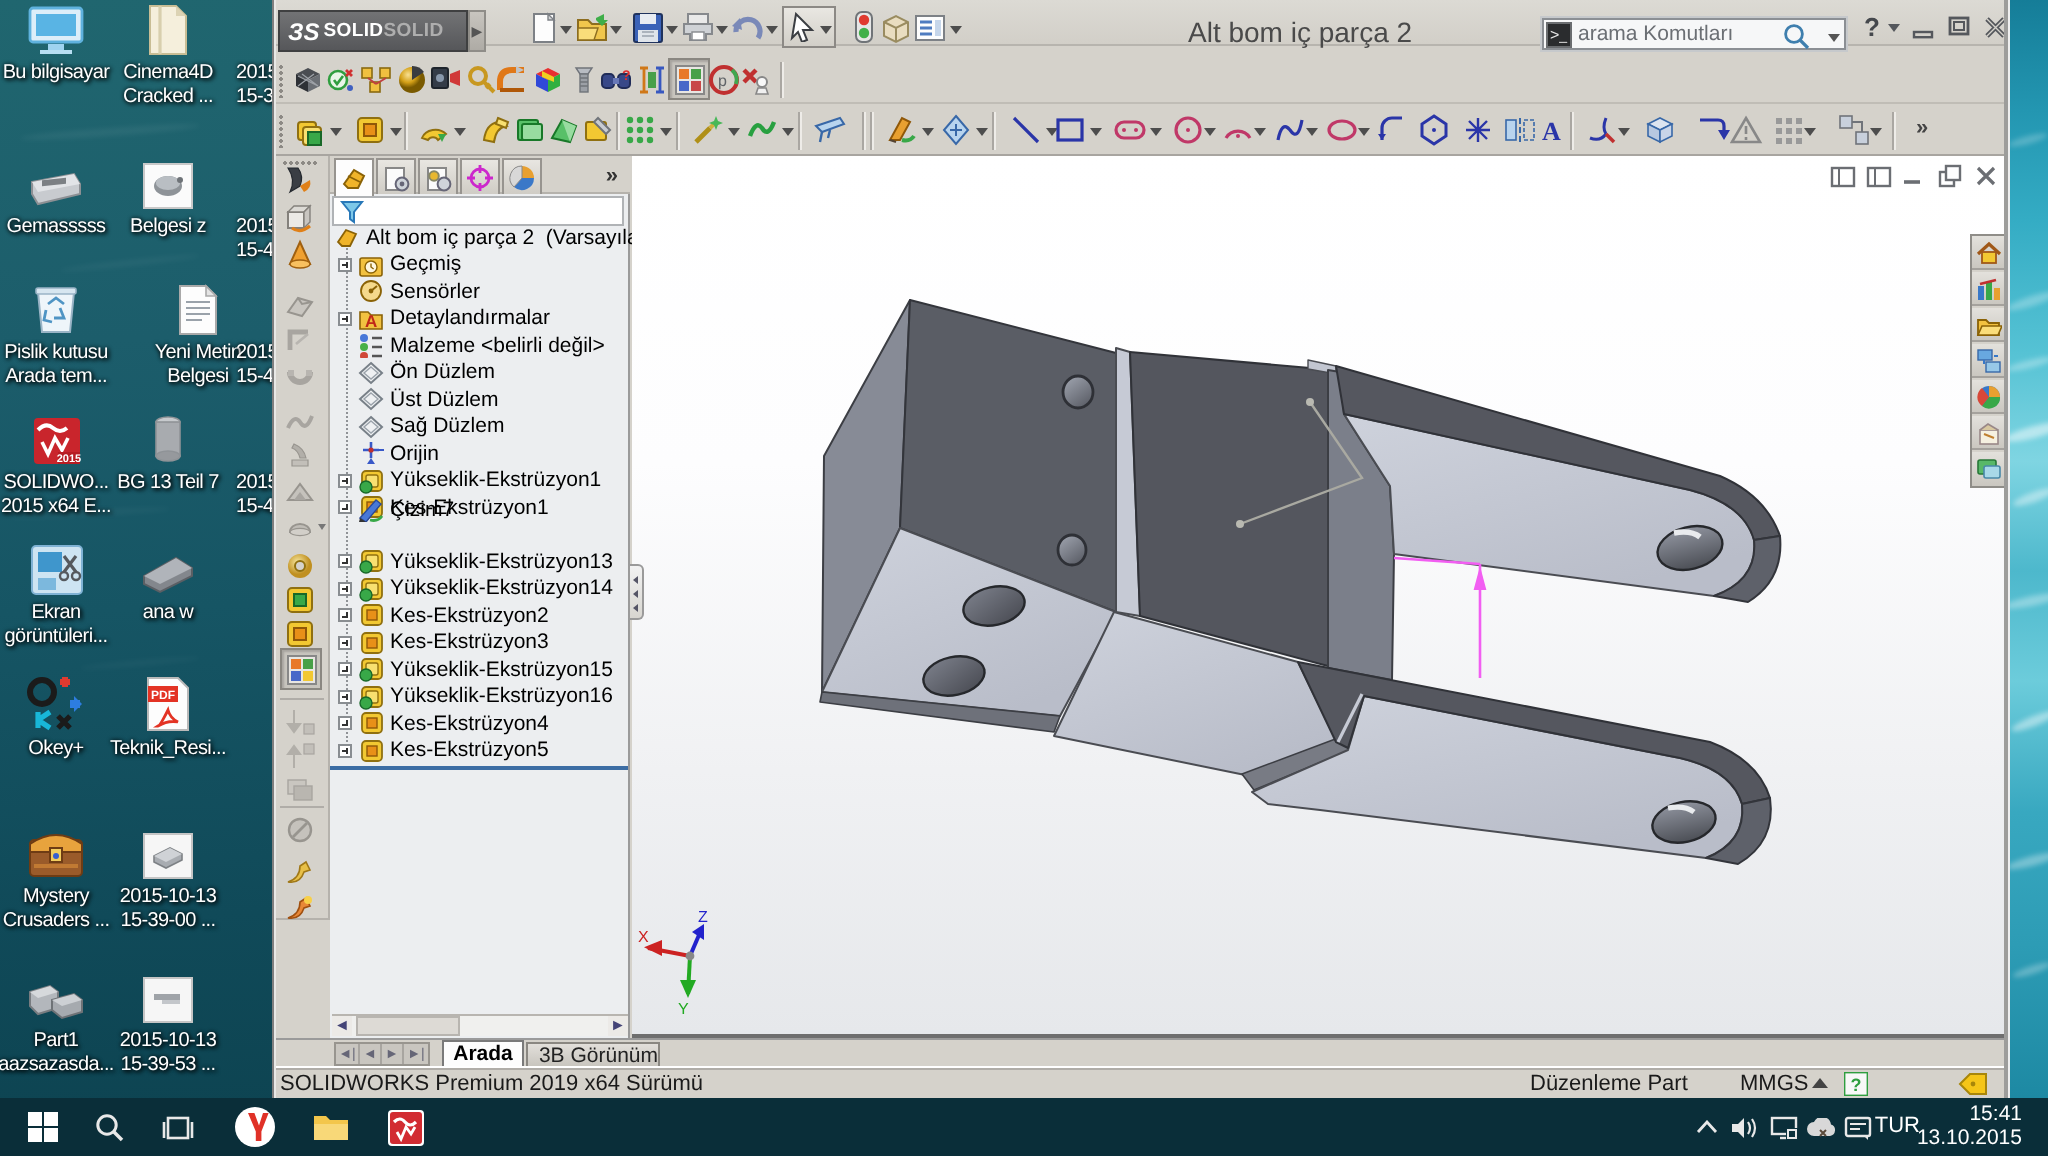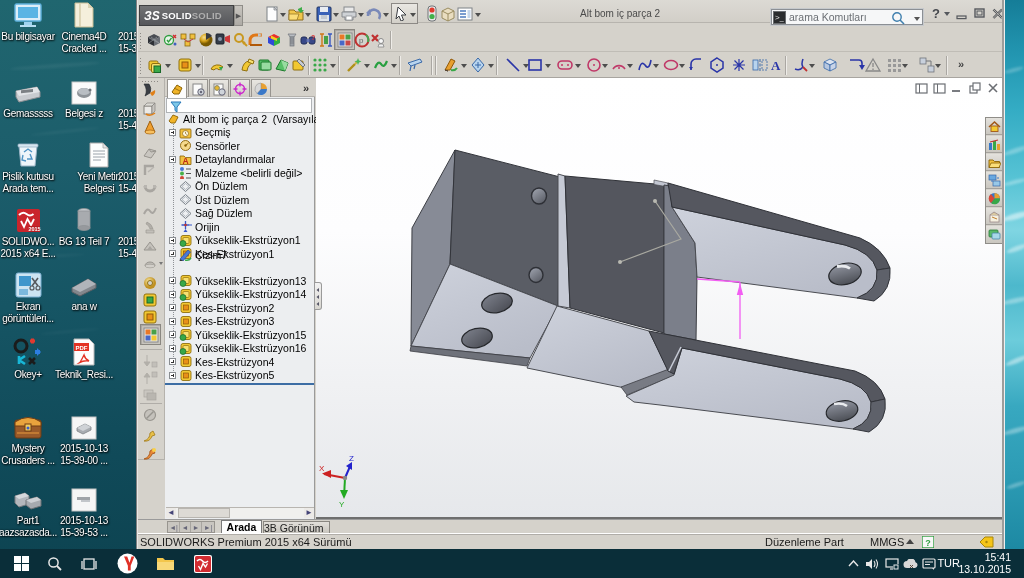--- a/index.html
+++ b/index.html
@@ -20,21 +20,21 @@
 #tbtur { position:absolute; right:64px; top:8px; font-size:11px; color:#fff; }
 
 #win { position:absolute; left:136px; top:0; width:869px; height:549px; background:#d5d2cb; }
 #win .wb { position:absolute; left:0; top:0; width:869px; height:549px; border-left:1px solid #7f7f7f; border-right:1px solid #efefef; box-shadow:inset 1px 0 0 #e8e8e6, inset -2px 0 0 #9d9d9b; pointer-events:none; z-index:90; }
 #titlebar { position:absolute; left:0; top:0; width:869px; height:23px; background:linear-gradient(to bottom,#dcdad4,#d2cfc8); border-bottom:1px solid #b7b4ae; }
 #swlogo { position:absolute; left:3px; top:5px; width:95px; height:21px; background:linear-gradient(to bottom,#727375,#56575a); border:1px solid #3f4041; color:#fff; font-size:9.5px; display:flex; align-items:center; padding-left:4px; overflow:hidden; }
 #swlogo i { font-style:italic; font-weight:bold; font-size:12px; margin-right:2px; }
 #swlogo b { letter-spacing:.2px; }
 #swlogo span { color:#aeaeae; font-weight:bold; letter-spacing:.2px; }
 #logoarr { position:absolute; left:98px; top:5px; width:9px; height:21px; background:linear-gradient(to bottom,#c8c5bf,#aeaba5); border:1px solid #8f8d88; font-size:7px; color:#555; display:flex; align-items:center; justify-content:center; }
-#wtitle { position:absolute; left:444px; top:8px; font-size:10px; color:#4a4a4a; }
+#wtitle { position:absolute; left:458px; top:8px; font-size:14px; color:#4a4a4a; }
 #searchbox { position:absolute; left:635px; top:9px; width:152px; height:16px; background:#f6f7f8; border:1px solid #8b8f94; box-shadow:0 0 0 1px #c6c9cc; display:flex; align-items:center; font-size:10.5px; color:#6b6f74; }
 .winbtn { position:absolute; top:6px; width:16px; height:15px; color:#5d6065; font-size:11px; display:flex; align-items:center; justify-content:center; }
 
 #row2 { position:absolute; left:0; top:29px; width:869px; height:23px; background:#d5d2cb; border-bottom:1px solid #c0bdb6; }
 #row3 { position:absolute; left:0; top:53px; width:869px; height:25px; background:#d5d2cb; border-bottom:1px solid #a8a5a0; }
 .grip { position:absolute; width:3px; background-image:radial-gradient(circle at 1.5px 1.5px, #8d8a85 0.8px, transparent 1px); background-size:3px 3px; }
 .tico { position:absolute; width:17px; height:17px; }
 .tsep { position:absolute; width:1px; background:#aaa7a2; box-shadow:1px 0 0 #eeece8; }
 .tcaret { position:absolute; width:0; height:0; border-left:3px solid transparent; border-right:3px solid transparent; border-top:4px solid #4d4d4d; }
 
@@ -1017,24 +1017,24 @@
         </div>
     </div>
     <div id="tabbar">
       <div style="position:absolute;left:31px;top:1px;width:48px;height:12px;background:#c9c6c0;border:1px solid #98958f;display:flex">
         <div style="width:12px;border-right:1px solid #a8a5a0;color:#667;font-size:7px;text-align:center;line-height:11px">◄|</div>
         <div style="width:11px;border-right:1px solid #a8a5a0;color:#667;font-size:7px;text-align:center;line-height:11px">◄</div>
         <div style="width:11px;border-right:1px solid #a8a5a0;color:#667;font-size:7px;text-align:center;line-height:11px">►</div>
         <div style="width:12px;color:#667;font-size:7px;text-align:center;line-height:11px">►|</div>
       </div>
       <div style="position:absolute;left:85px;top:0px;width:41px;height:14px;background:#fdfdfd;border:1px solid #7a7a7a;border-bottom:none;font-weight:bold;font-size:10.5px;text-align:center;line-height:13px">Arada</div>
-      <div style="position:absolute;left:127px;top:1px;width:67px;height:13px;background:linear-gradient(#e2dfda,#c6c3bc);border:1px solid #8a8781;border-bottom:none;font-size:10.5px;color:#222;text-align:left;line-height:12px">3B Görünüm</div>
+      <div style="position:absolute;left:127px;top:1px;width:67px;height:13px;background:linear-gradient(#e2dfda,#c6c3bc);border:1px solid #8a8781;border-bottom:none;font-size:10.5px;color:#222;text-align:right;line-height:12px">3B Görünüm</div>
     </div>
     <div id="statusbar">
-      <div style="position:absolute;left:4px;top:2px">SOLIDWORKS Premium 2015 x64 Sürümü</div>
+      <div style="position:absolute;left:4px;top:2px">SOLIDWORKS Premium 2019 x64 Sürümü</div>
       <div style="position:absolute;left:629px;top:2px">Düzenleme Part</div>
       <div style="position:absolute;left:734px;top:2px">MMGS</div>
       <div style="position:absolute;left:770px;top:5px;width:0;height:0;border-left:4px solid transparent;border-right:4px solid transparent;border-bottom:5px solid #444"></div>
       <svg width="12" height="12" style="position:absolute;left:786px;top:2px">
           <rect x="0" y="0" width="12" height="12" fill="#f8f8f8" stroke="#2f9e3f" stroke-width="1.4"></rect>
           <text x="6" y="9.5" font-size="9" font-weight="bold" fill="#2f9e3f" text-anchor="middle" font-family="Liberation Sans">?</text>
         </svg>
       <svg width="16" height="12" style="position:absolute;left:843px;top:2px">
           <path d="M1 6 L6 1 H14 V11 H6 z" fill="#f5c518" stroke="#a8860a" stroke-width="1"></path>
           <circle cx="7.5" cy="6" r="1.2" fill="#a8860a"></circle>

